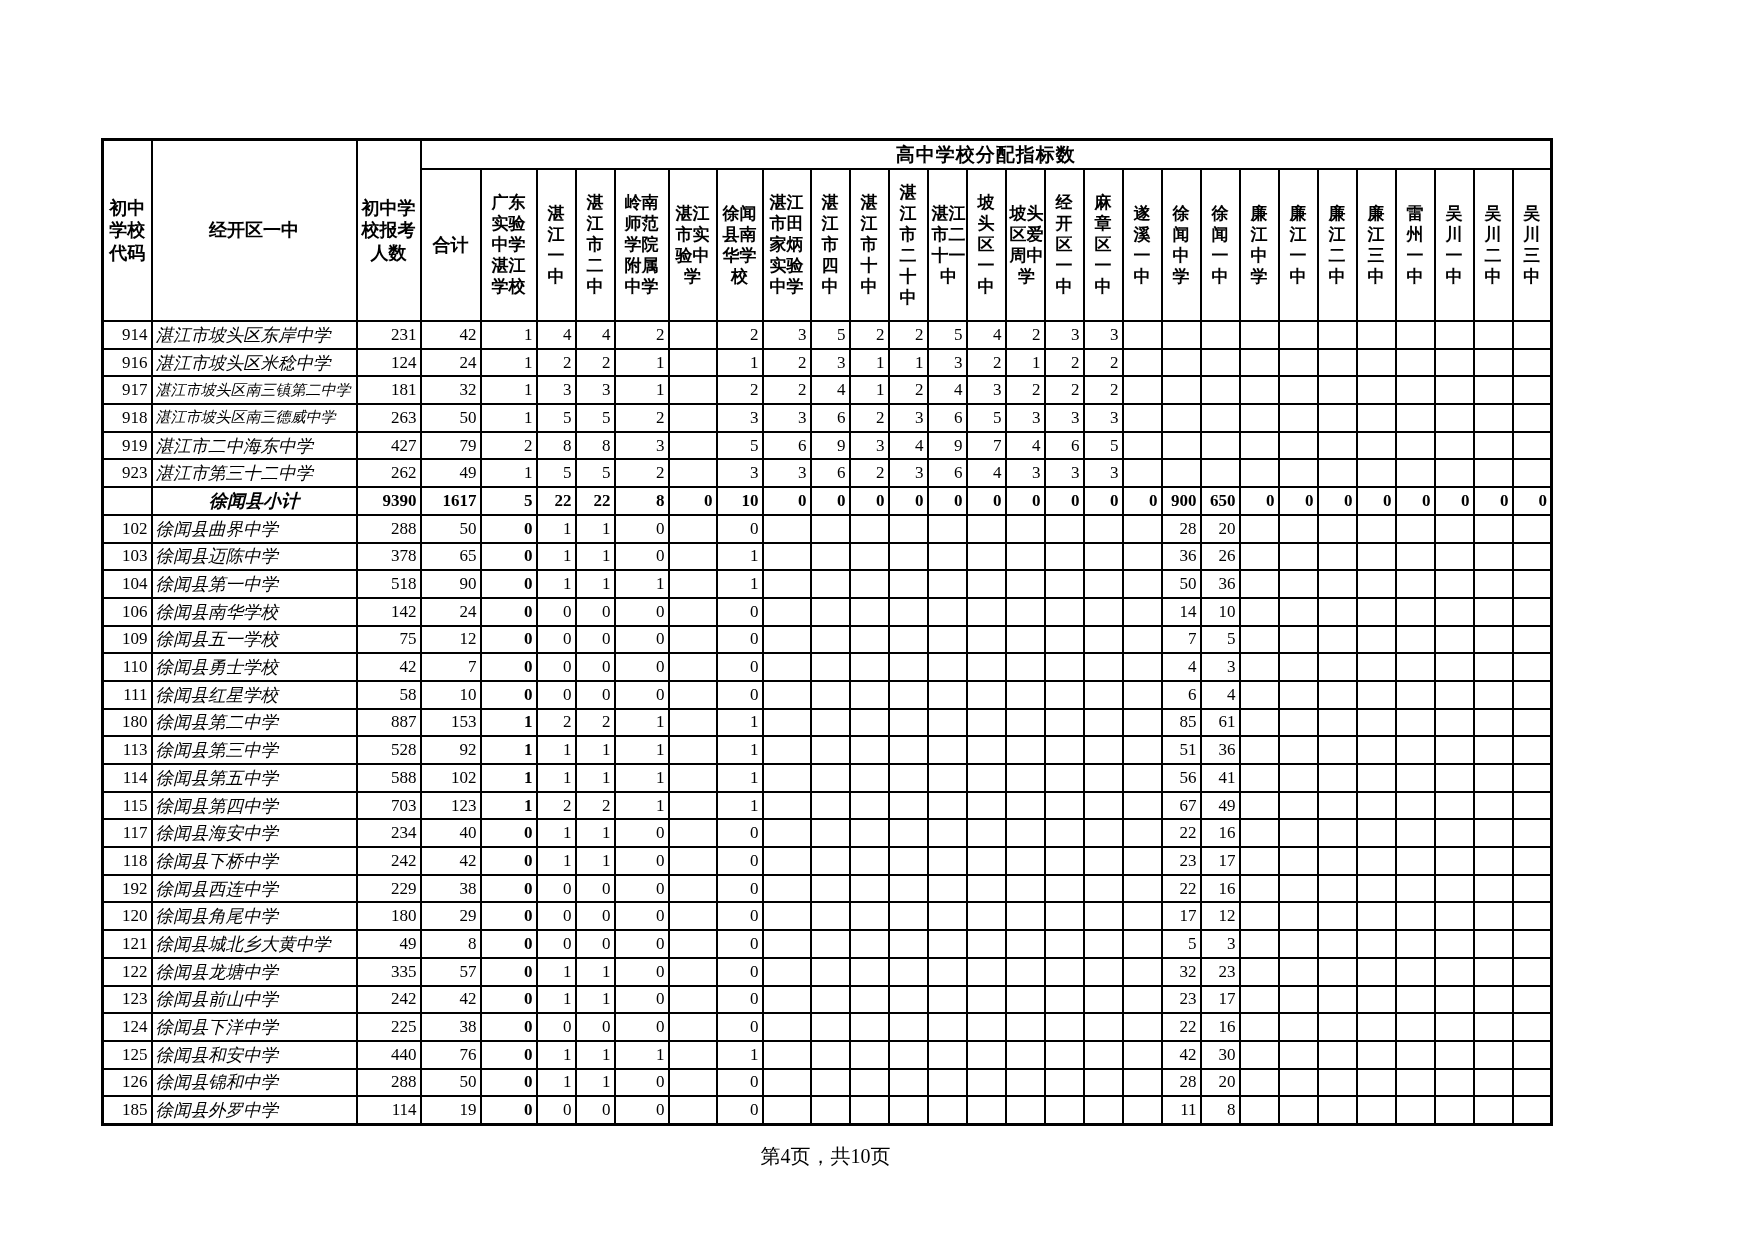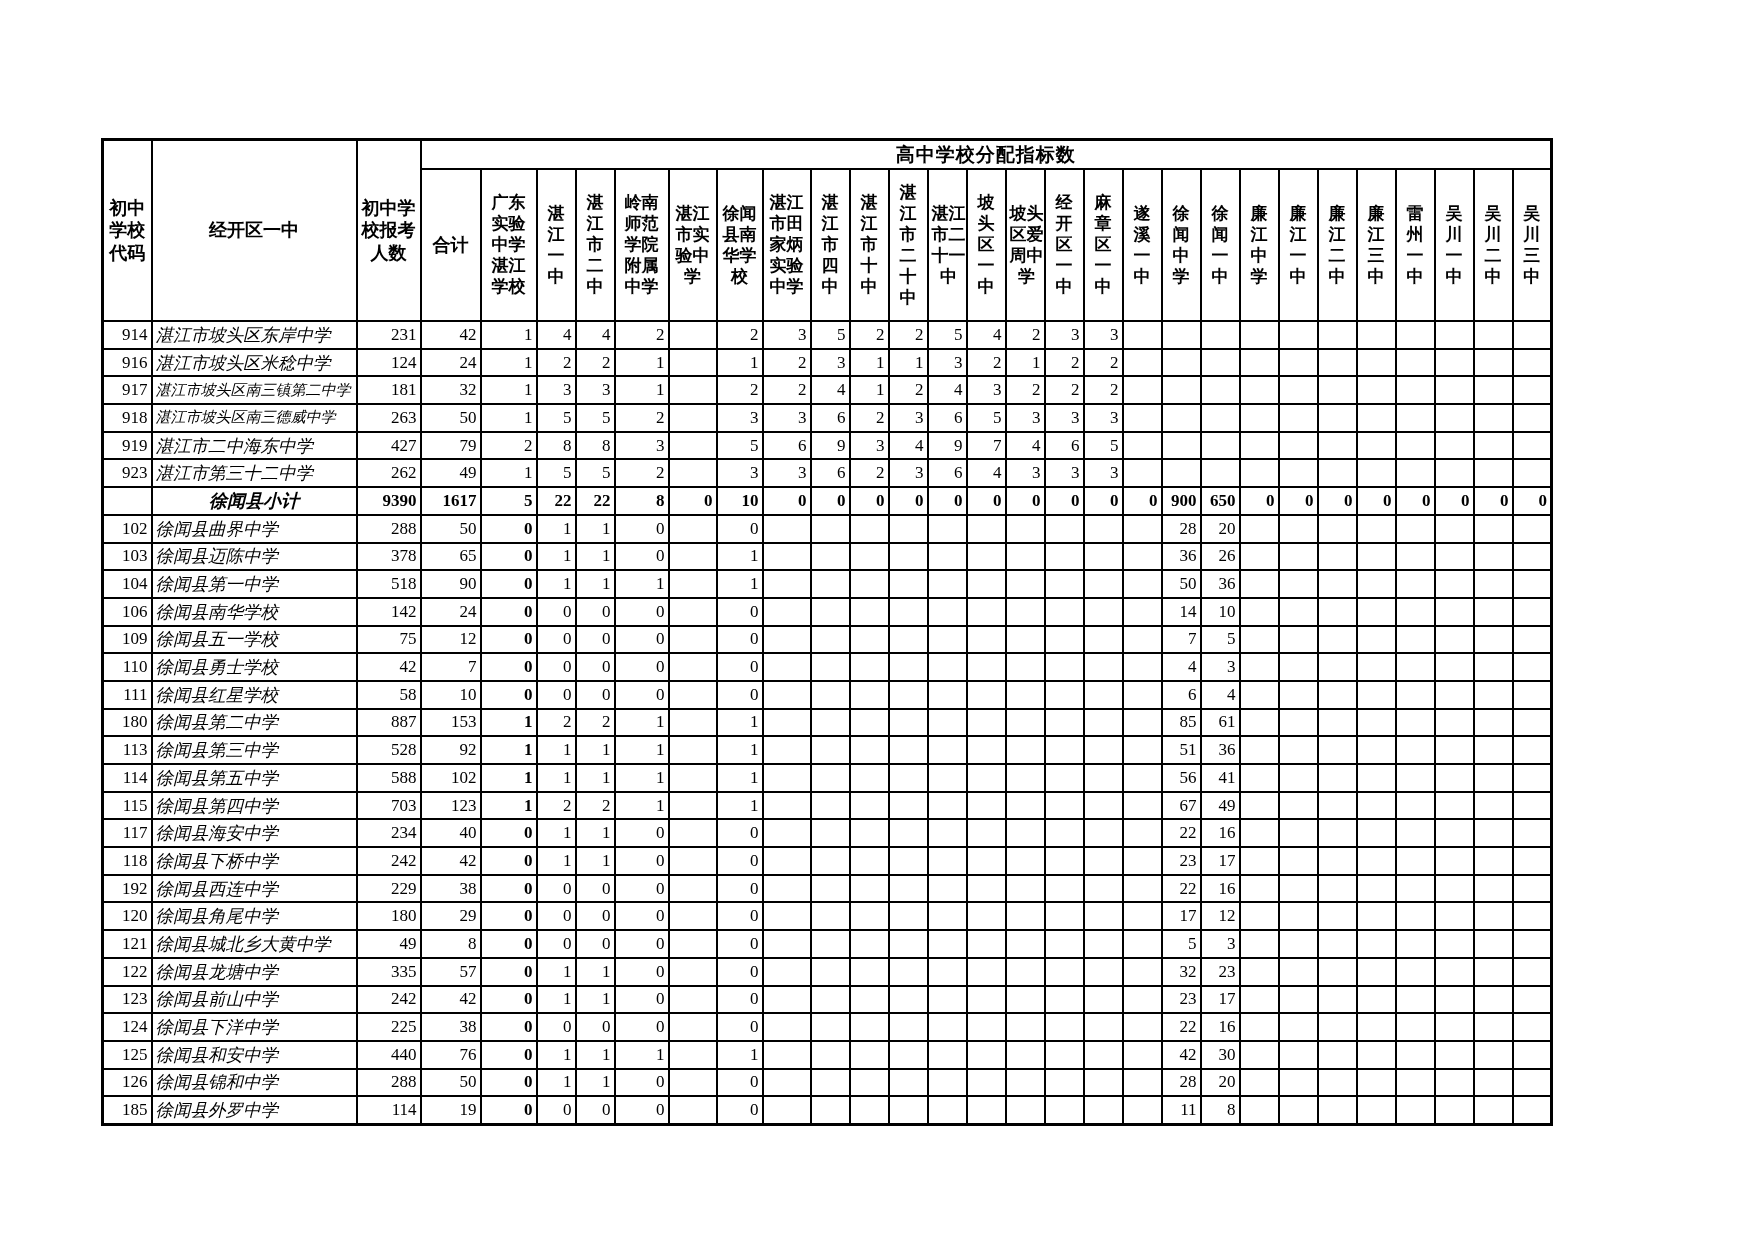--- a/index.html
+++ b/index.html
@@ -1032,13 +1032,14 @@
           <td class="num"></td>
           <td class="num"></td>
           <td class="num"></td>
           <td class="num"></td>
           <td class="num"></td>
           <td class="num"></td>
           <td class="num"></td>
         </tr>
       </tbody>
   </table>
+  <div class="footer">第4页，共10页</div>
 </div>
 
 </body></html>

